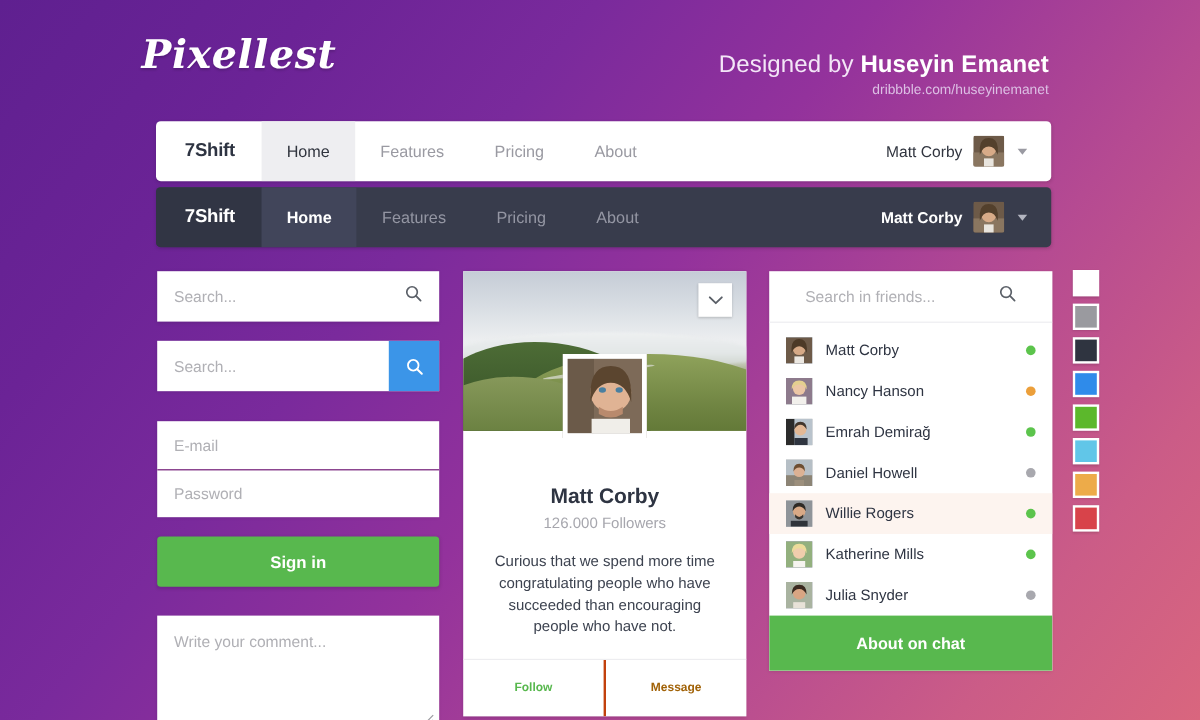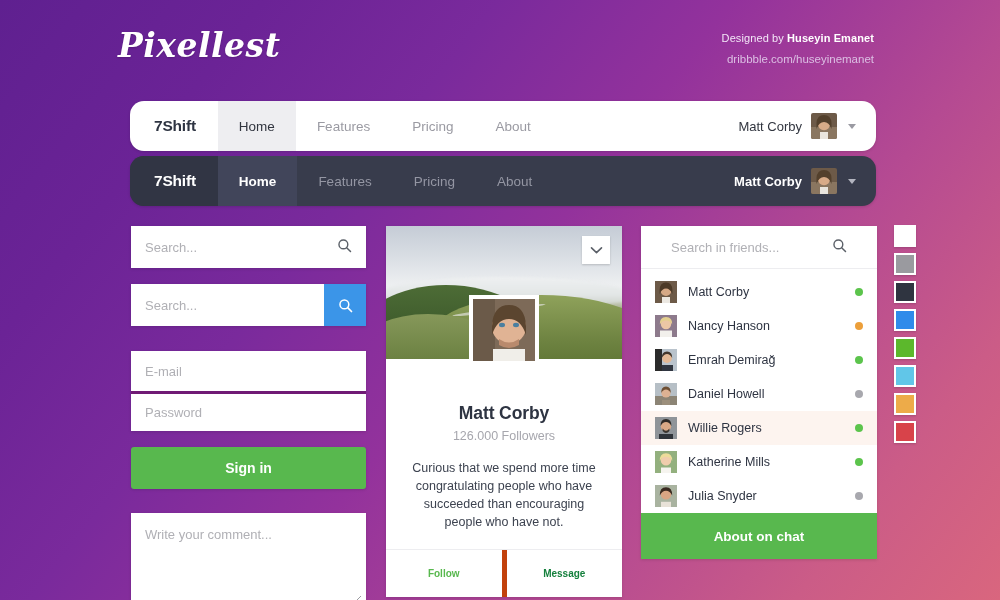--- a/index.html
+++ b/index.html
@@ -43,41 +43,42 @@
     text-shadow: 0 1px 2px rgba(0,0,0,.18);
   }
   .credit {
     position: absolute;
     right: 126px;
     top: 28px;
     text-align: right;
   }
   .credit-line1 {
     color: #f3e6f7;
-    font-size: 11px;
+    font-size: 20px;
     line-height: 20px;
     letter-spacing: .1px;
+    margin-top: 16px;
   }
   .credit-line1 b { color: #ffffff; font-weight: bold; }
   .credit-line2 {
     color: #dcbfe4;
     font-size: 11.5px;
     line-height: 18px;
     margin-top: 2px;
   }
 
   
   .navbar {
     position: absolute;
     left: 130px;
     width: 746px;
     height: 50px;
     display: flex;
     align-items: stretch;
-    border-radius: 14px;
+    border-radius: 4px;
     overflow: hidden;
     box-shadow: 0 1px 3px rgba(0,0,0,.14);
   }
   .navbar-light { top: 101px; background: #ffffff; }
   .navbar-dark  { top: 156px; background: #383c4c; }
 
   .nav-brand {
     display: flex;
     align-items: center;
     padding: 0 22px 0 24px;
@@ -179,21 +180,21 @@
   }
 
   .field {
     height: 40px;
     display: flex;
     align-items: center;
     padding: 0 14px;
     color: #b0b0b5;
     font-size: 13px;
   }
-  .field + .field { border-top: 3px solid #701a75; }
+  .field + .field { border-top: 1px solid #701a75; }
 
   .btn-green {
     margin-top: 16px;
     height: 42px;
     background: #5cb85c;
     background: #58b84e;
     border-radius: 3px;
     color: #fff;
     font-size: 14px;
     font-weight: bold;
@@ -317,21 +318,21 @@
   }
   .profile-action {
     flex: 1;
     display: flex;
     align-items: center;
     justify-content: center;
     font-size: 10px;
     font-weight: bold;
   }
   .profile-action.follow { color: #58b84e; }
-  .profile-action.message { color: #15803d; border-left: 5px solid #c2410c; }
+  .profile-action.message { color: #a16207; border-left: 2px solid #c2410c; }
 
   
   .friends-search {
     display: flex;
     align-items: center;
     height: 43px;
     padding: 0 30px;
     border-bottom: 1px solid #ededf0;
   }
   .friends-search .ph { flex: 1; color: #b0b0b5; font-size: 13px; }

